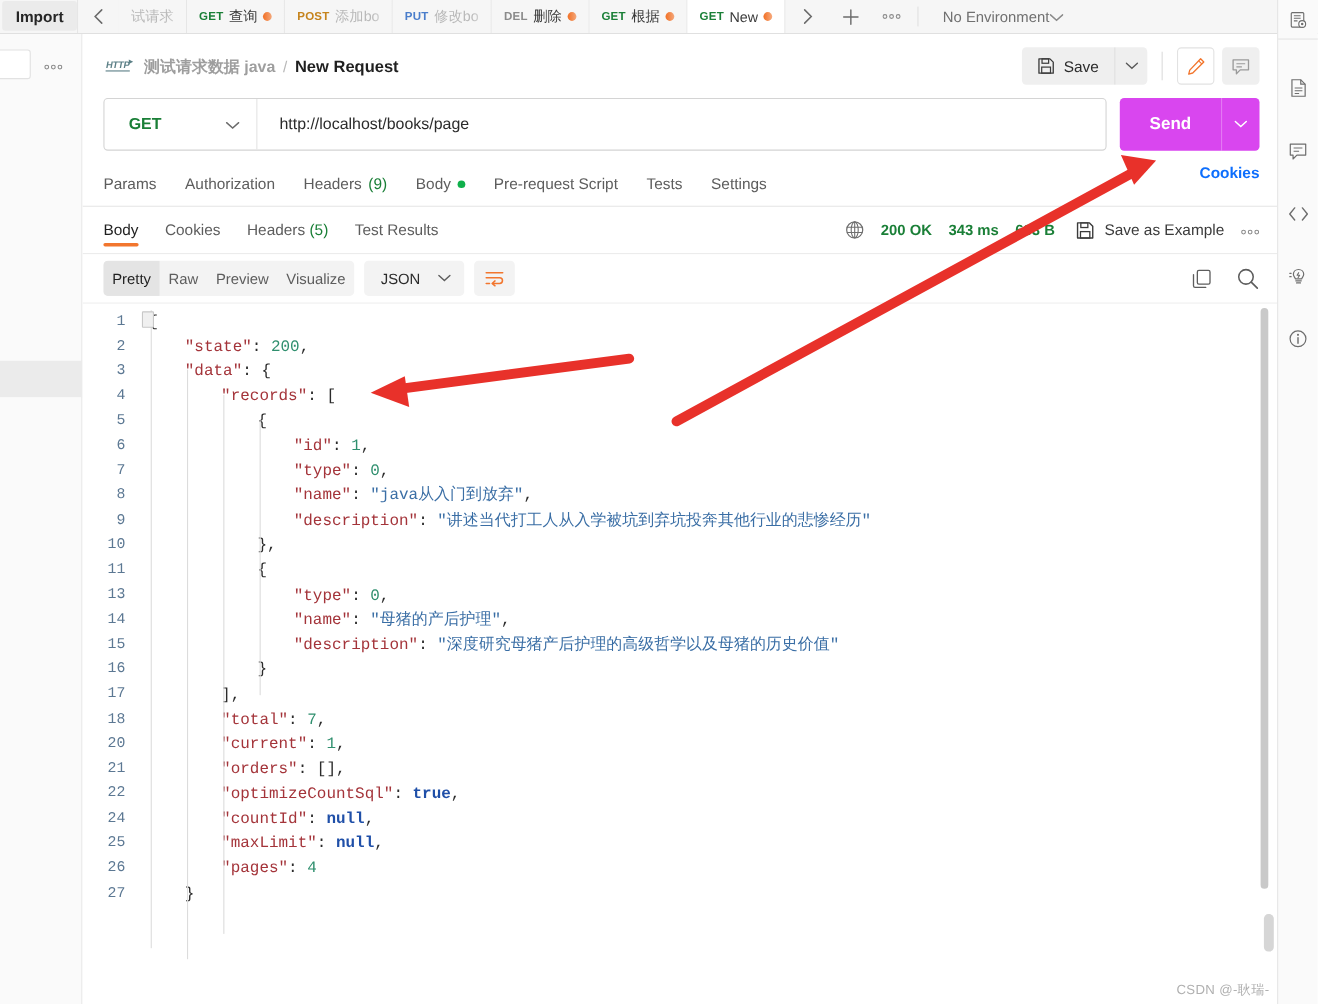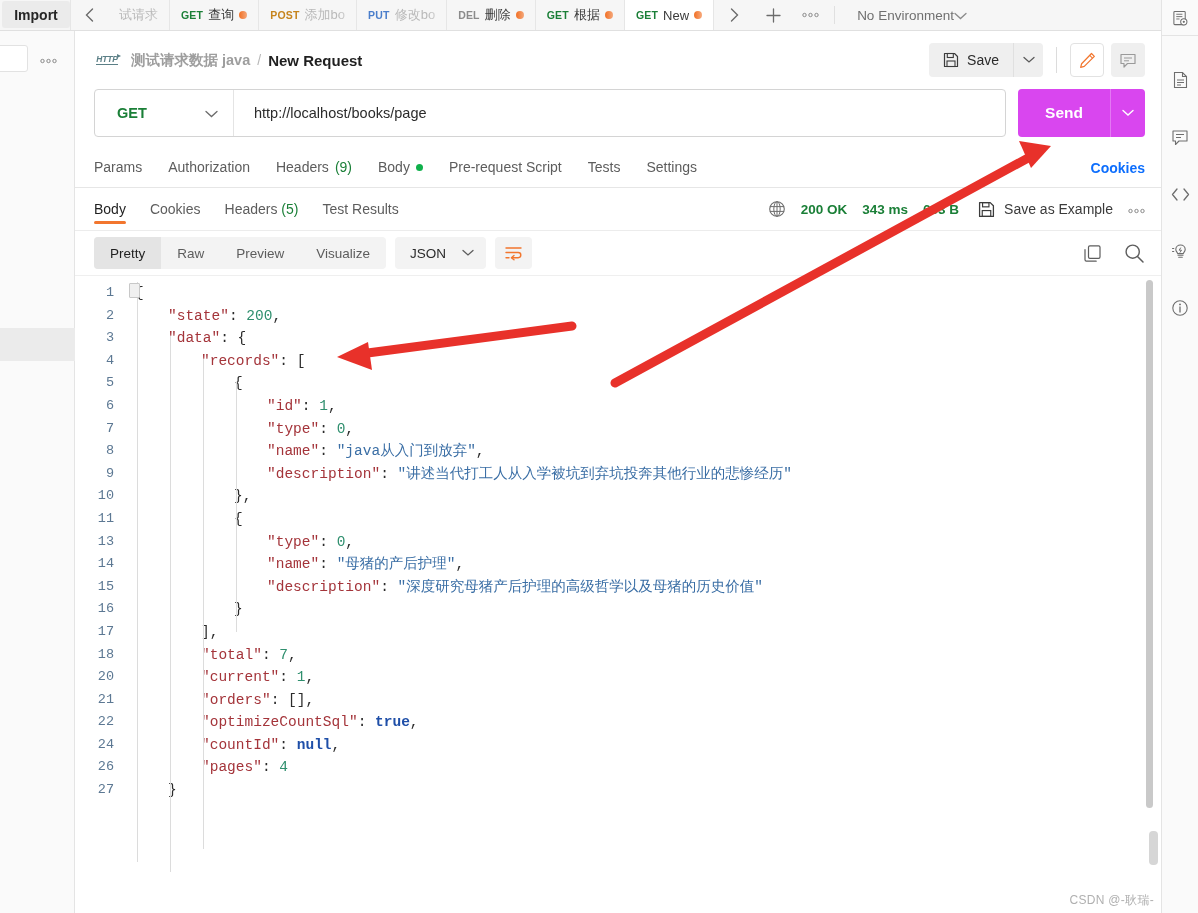--- a/index.html
+++ b/index.html
@@ -181,21 +181,21 @@
     flex: 1; display: flex; align-items: center; justify-content: center;
     font-size: 15.5px; font-weight: 700; color: #fff;
   }
   .send-dd {
     width: 35px; display: flex; align-items: center; justify-content: center;
     border-left: 1px solid rgba(255,255,255,.28); color: #fff; font-size: 13px;
   }
 
   
   .reqtabs {
-    position: relative; height: 39px; display: flex; align-items: center;
+    position: relative; height: 39px; display: flex; 
     padding: 0 16px 0 19px; border-bottom: 1px solid #e6e6e6; margin-top: 12px;
   }
   .reqtab {
     font-size: 14px; color: #5d5d5d; margin-right: 26px;
     display: flex; align-items: center; gap: 6px; cursor: pointer;
     padding-bottom: 2px;
   }
   .reqtab .cnt { color: #1a7f37; }
   .reqtab .gdot {
     width: 7px; height: 7px; border-radius: 50%; background: #0fb04b;
@@ -230,21 +230,21 @@
   }
   .resp-more { font-size: 14px; color: #8a8a8a; letter-spacing: 1.5px; cursor: pointer; }
 
   
   .fmtrow { height: 44px; display: flex; align-items: center; padding: 0 16px 0 19px; gap: 9px; }
   .seg {
     display: flex; align-items: stretch; height: 32px;
     background: #f3f3f3; border-radius: 4px; overflow: hidden;
   }
   .seg-item {
-    display: flex; align-items: center; padding: 0 16px;
+    display: flex; align-items: center; padding: 0 8px;
     font-size: 13.5px; color: #5d5d5d; cursor: pointer;
   }
   .seg-item.active { background: #e4e4e4; color: #1f1f1f; }
   .json-sel {
     display: flex; align-items: center; gap: 16px; height: 32px;
     padding: 0 12px 0 15px; background: #f3f3f3; border-radius: 4px;
     font-size: 13.5px; color: #2b2b2b; cursor: pointer;
   }
   .json-sel .chev { color: #5d5d5d; font-size: 12px; }
   .wrap-btn {
@@ -644,20 +644,21 @@
           <div class="cline"><div class="gut">13</div><div class="ctext"><span style="display:inline-block;width:140px"></span><span class="k">"type"</span><span class="pn">: </span><span class="num">0</span><span class="pn">,</span></div></div>
           <div class="cline"><div class="gut">14</div><div class="ctext"><span style="display:inline-block;width:140px"></span><span class="k">"name"</span><span class="pn">: </span><span class="str">"母猪的产后护理"</span><span class="pn">,</span></div></div>
           <div class="cline"><div class="gut">15</div><div class="ctext"><span style="display:inline-block;width:140px"></span><span class="k">"description"</span><span class="pn">: </span><span class="str">"深度研究母猪产后护理的高级哲学以及母猪的历史价值"</span></div></div>
           <div class="cline"><div class="gut">16</div><div class="ctext"><span style="display:inline-block;width:107px"></span><span class="pn">}</span></div></div>
           <div class="cline"><div class="gut">17</div><div class="ctext"><span style="display:inline-block;width:74px"></span><span class="pn">],</span></div></div>
           <div class="cline"><div class="gut">18</div><div class="ctext"><span style="display:inline-block;width:74px"></span><span class="k">"total"</span><span class="pn">: </span><span class="num">7</span><span class="pn">,</span></div></div>
           <div class="cline"><div class="gut">20</div><div class="ctext"><span style="display:inline-block;width:74px"></span><span class="k">"current"</span><span class="pn">: </span><span class="num">1</span><span class="pn">,</span></div></div>
           <div class="cline"><div class="gut">21</div><div class="ctext"><span style="display:inline-block;width:74px"></span><span class="k">"orders"</span><span class="pn">: [],</span></div></div>
           <div class="cline"><div class="gut">22</div><div class="ctext"><span style="display:inline-block;width:74px"></span><span class="k">"optimizeCountSql"</span><span class="pn">: </span><span class="bool">true</span><span class="pn">,</span></div></div>
           <div class="cline"><div class="gut">24</div><div class="ctext"><span style="display:inline-block;width:74px"></span><span class="k">"countId"</span><span class="pn">: </span><span class="bool">null</span><span class="pn">,</span></div></div>
+          <div class="cline"><div class="gut">25</div><div class="ctext"><span style="display:inline-block;width:74px"></span><span class="k">"maxLimit"</span><span class="pn">: </span><span class="bool">null</span><span class="pn">,</span></div></div>
           <div class="cline"><div class="gut">26</div><div class="ctext"><span style="display:inline-block;width:74px"></span><span class="k">"pages"</span><span class="pn">: </span><span class="num">4</span></div></div>
           <div class="cline"><div class="gut">27</div><div class="ctext"><span style="display:inline-block;width:41px"></span><span class="pn">}</span></div></div>
         </div>
       <div class="vscroll-track">
         <div class="vscroll"></div>
       </div>
       <div class="hscroll-thumb"></div>
     </div>
   </div>
 

